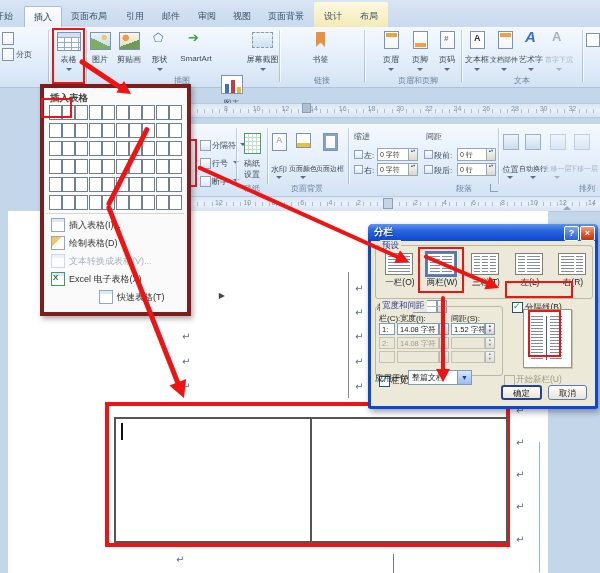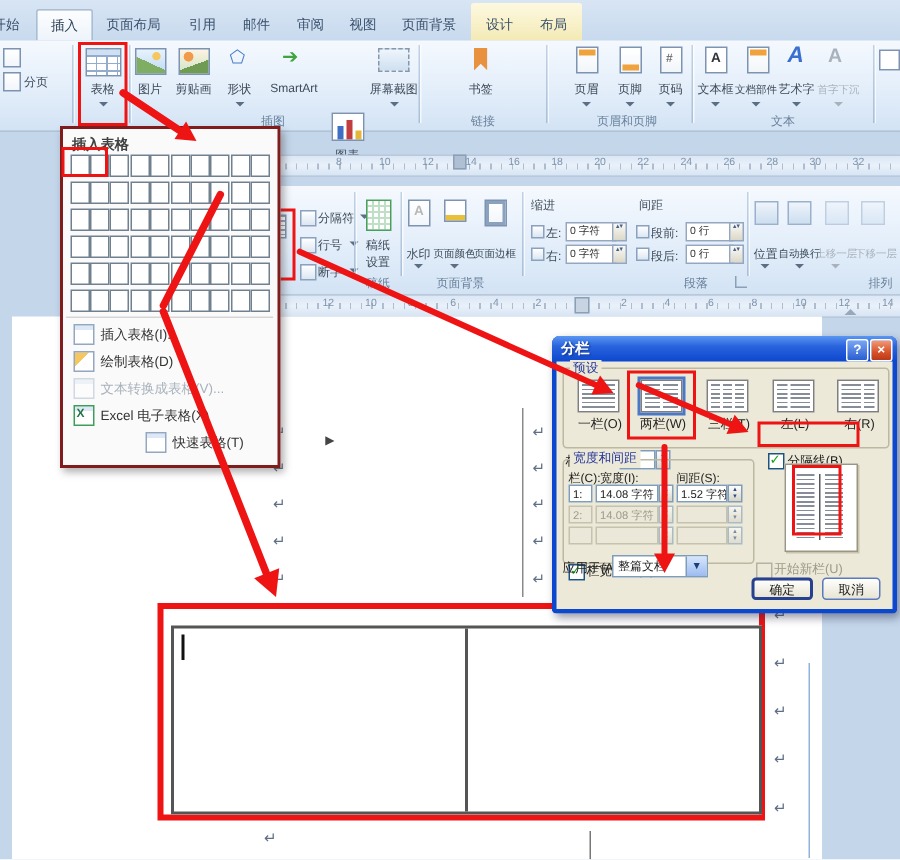--- a/index.html
+++ b/index.html
@@ -52,21 +52,21 @@
   .ic-border{outline:2px solid #8ba1bd;outline-offset:-3px;}
   .ai{width:14px;height:14px;border:1px solid #9ab0cc;background:linear-gradient(#eef4fb,#cddef0);}
   .spnbox{background:#fff;border:1px solid #94a6c0;font-size:7px;color:#333;line-height:11px;padding-left:2px;white-space:nowrap;overflow:hidden;}
   .spn{background:linear-gradient(#fafaf6,#dcd8c8);border:1px solid #94a6c0;font-size:4.5px;line-height:4.5px;color:#44618f;text-align:center;}
   
   .ruler{background:linear-gradient(#dbe7f5,#e9f1fa 50%,#d7e4f3);border-top:1px solid #b9c8da;border-bottom:1px solid #b9c8da;}
   .ruler::after{content:"";position:absolute;left:40px;right:6px;top:50%;height:4px;margin-top:-2px;
     background:repeating-linear-gradient(90deg,rgba(126,147,171,.55) 0 1px,rgba(0,0,0,0) 1px 7.2px);}
   .rnum{position:absolute;font-size:7px;color:#7e93ab;z-index:2;}
   
-  .panel{background:#fafafa;border:2px solid #7f1d1d;box-shadow:2px 3px 5px rgba(60,60,60,.4);}
+  .panel{background:#fafafa;border:4px solid #7f1d1d;box-shadow:2px 3px 5px rgba(60,60,60,.4);}
   .dd-hdr{font-size:9.5px;font-weight:bold;color:#404040;}
   .cell{position:absolute;width:11px;height:13px;border:1px solid #71808f;background:#fff;}
   .dd-item{position:absolute;left:1px;width:140px;height:17px;font-size:9px;color:#333;}
   .dd-item .txt{position:absolute;left:24px;top:3px;white-space:nowrap;}
   .dd-ico{position:absolute;left:6px;top:2px;width:12px;height:12px;border:1px solid #93a7c0;
     background:linear-gradient(#dce8f8 0 3px,#fff 3px),#fff;}
   .subarr{position:absolute;right:8px;top:3px;font-size:8px;color:#444;}
   
   .xpdlg{border:3px solid #0c47cf;border-top:none;border-radius:5px 5px 3px 3px;background:#ece9d8;
      box-shadow:2px 3px 6px rgba(40,40,70,.45);}

